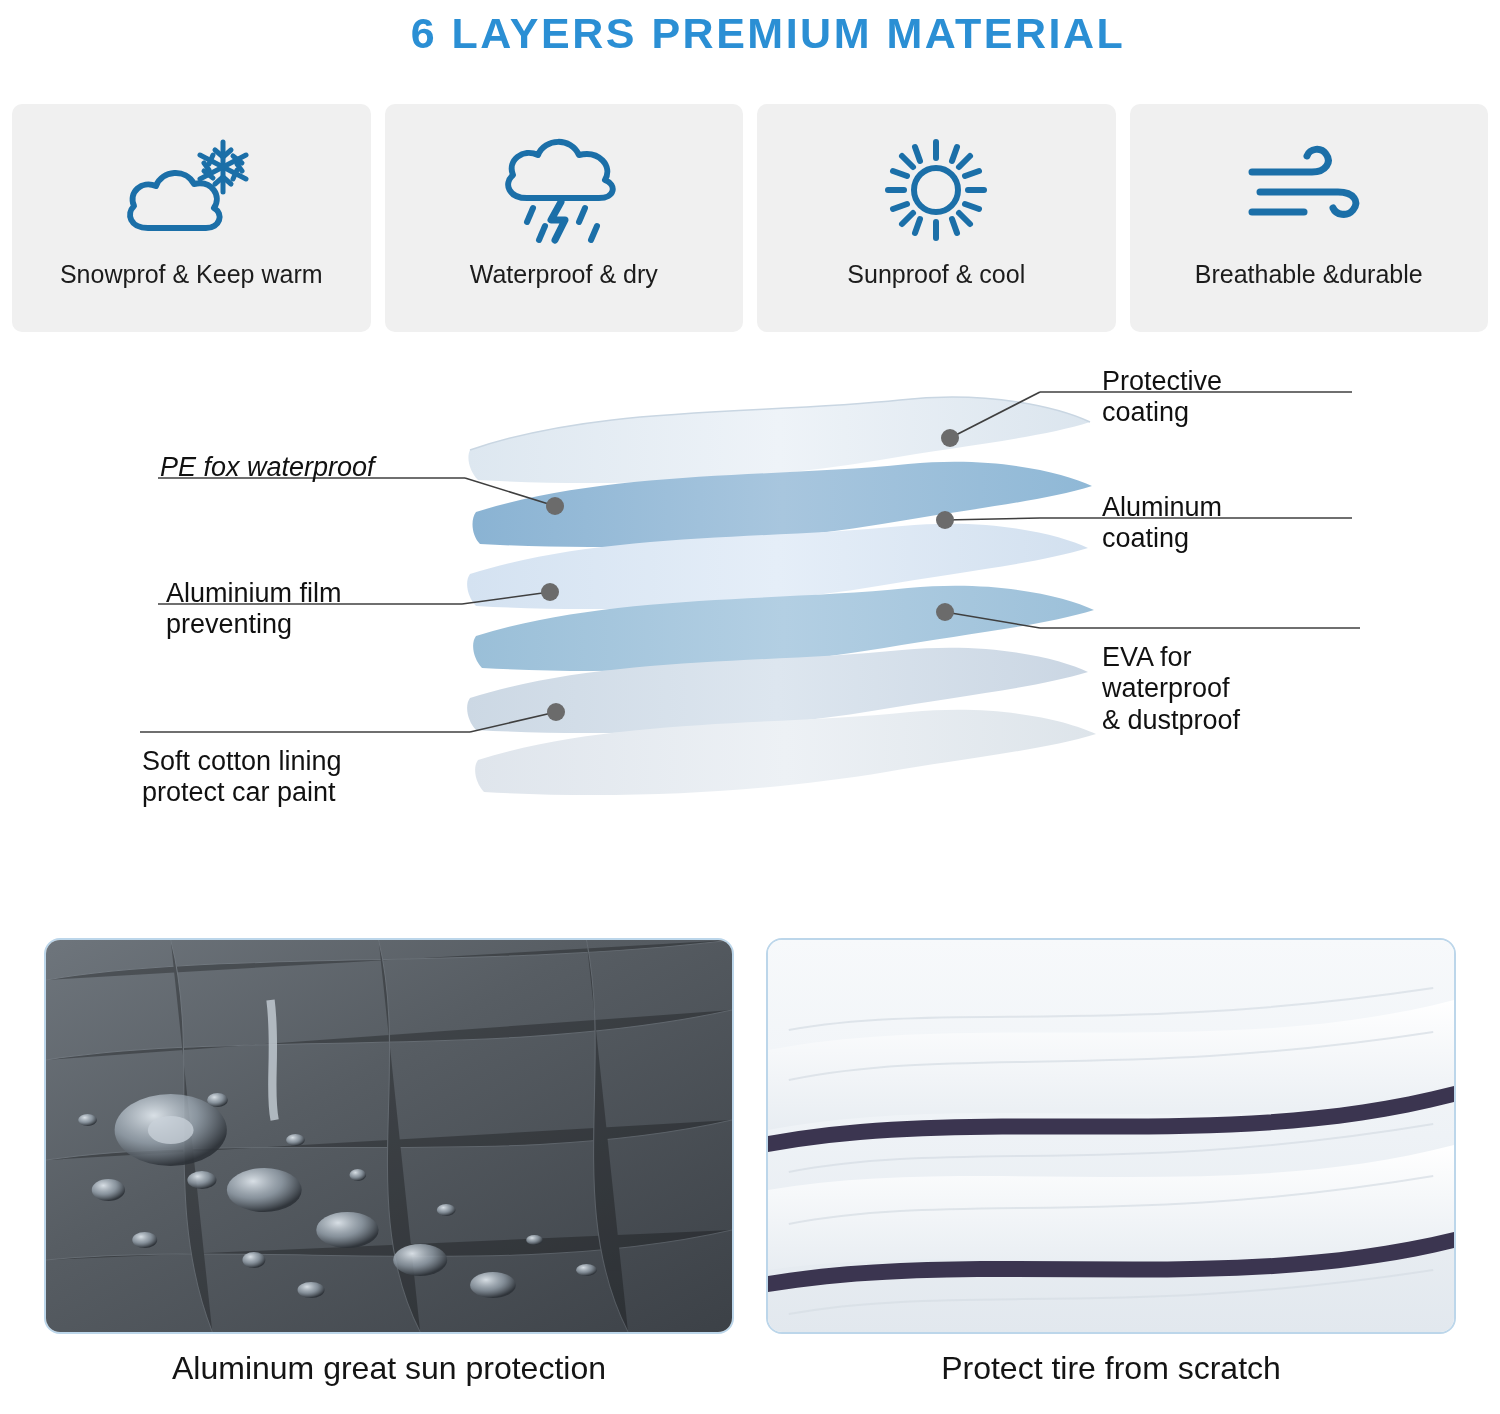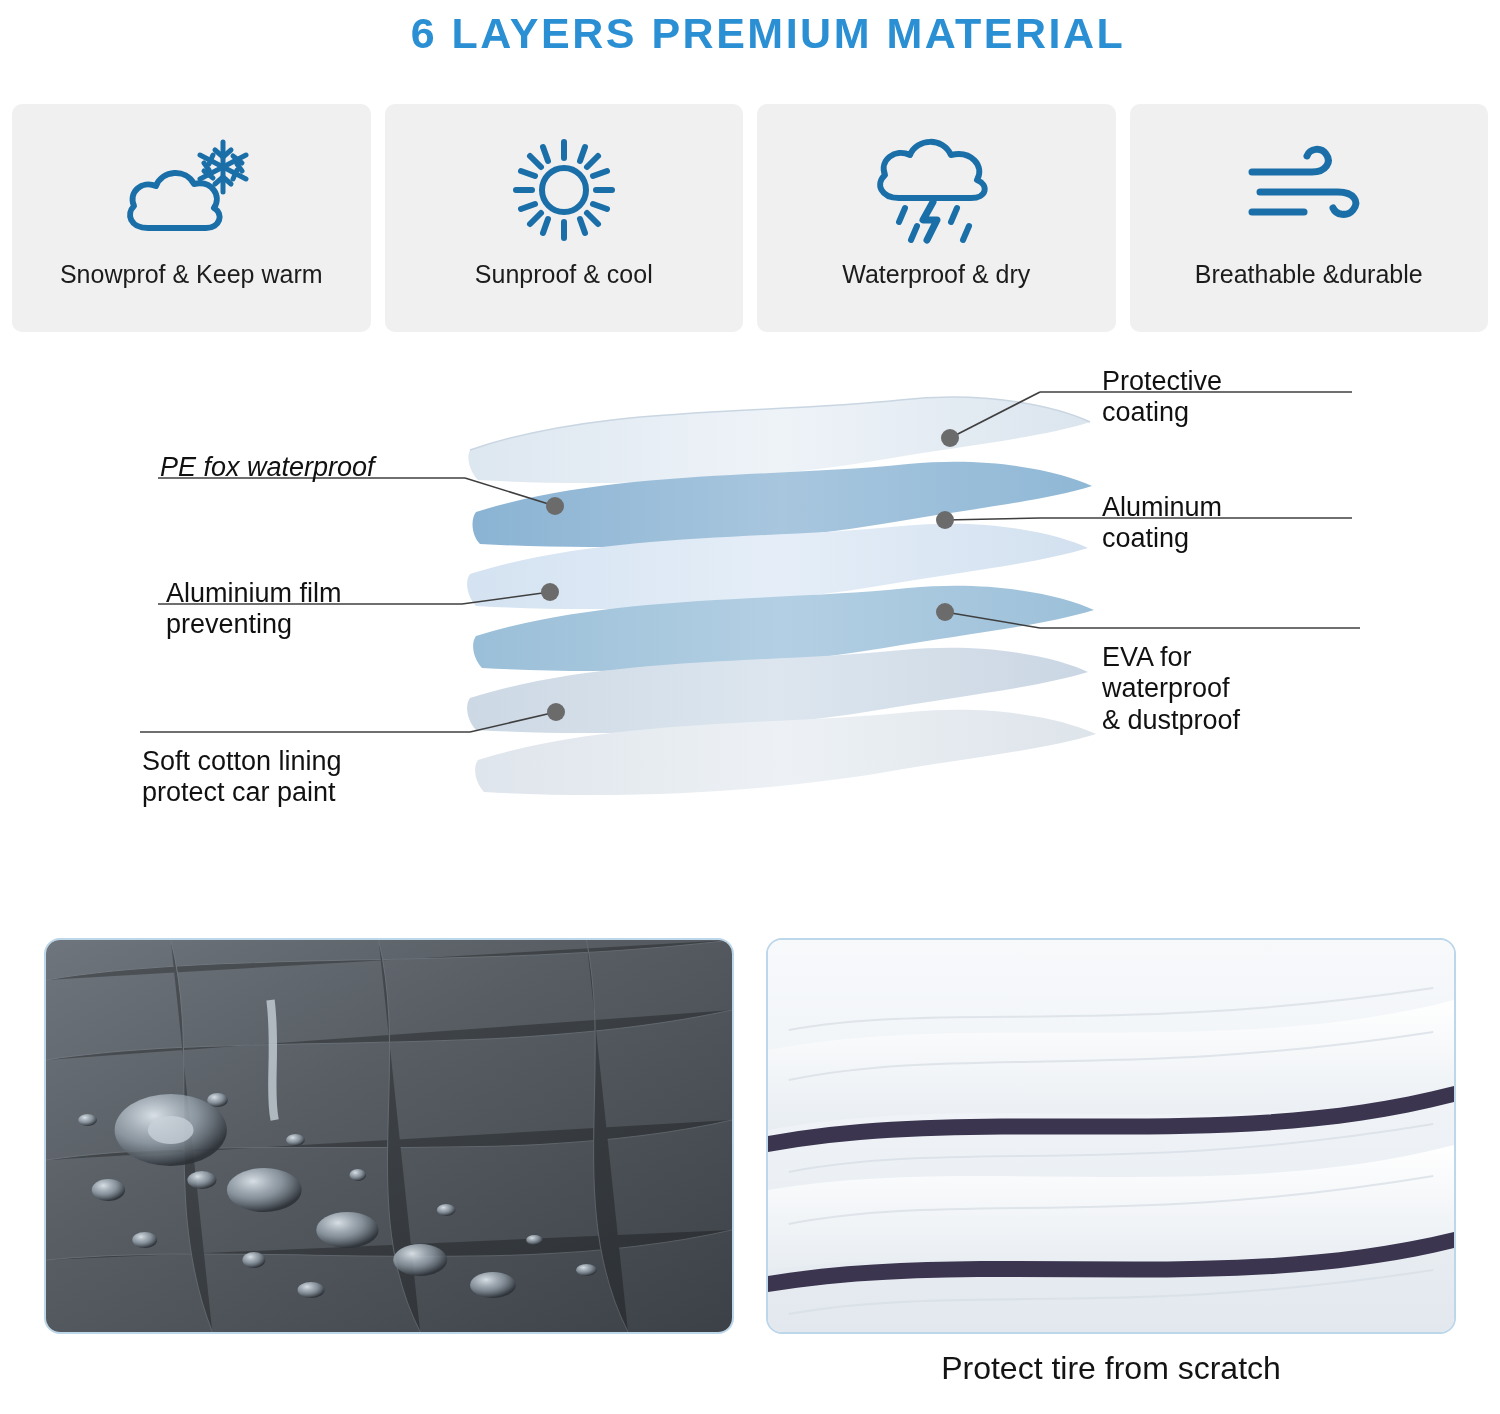--- a/index.html
+++ b/index.html
@@ -138,20 +138,36 @@
               <line x1="97" y1="25" x2="93" y2="34"></line>
             <line x1="126" y1="41" x2="121" y2="34"></line>
               <line x1="117" y1="49" x2="121" y2="40"></line>
             <line x1="88" y1="41" x2="97" y2="48"></line>
               <line x1="126" y1="33" x2="117" y2="26"></line>
           </g>
         </g>
       </svg>
     </div>
     <div class="feature-label">Snowprof &amp; Keep warm</div>
+  </div>
+
+  <div class="feature-card">
+    <div class="feature-icon">
+      <svg width="150" height="120" viewBox="0 0 150 120">
+        <g fill="none" stroke="#1b6fa8" stroke-width="6" stroke-linecap="round" stroke-linejoin="round">
+          <path d="M38 68 C20 68 14 54 24 45 C18 30 34 18 49 25 C56 8 82 7 90 25 C110 20 124 36 116 50 C128 55 126 68 110 68 Z"></path>
+          <path d="M72 72 L62 90 L76 90 L66 110" stroke-width="7"></path>
+          <line x1="44" y1="78" x2="38" y2="92"></line>
+          <line x1="56" y1="96" x2="50" y2="110"></line>
+          <line x1="96" y1="78" x2="90" y2="92"></line>
+          <line x1="108" y1="96" x2="102" y2="110"></line>
+        </g>
+      </svg>
+    </div>
+    <div class="feature-label">Waterproof &amp; dry</div>
   </div>
 
   <div class="feature-card">
     <div class="feature-icon">
       <svg width="130" height="120" viewBox="0 0 130 120">
         <g fill="none" stroke="#1b6fa8" stroke-width="6" stroke-linecap="round">
           <circle cx="65" cy="60" r="22"></circle>
           <line x1="65" y1="12" x2="65" y2="28"></line>
           <line x1="65" y1="92" x2="65" y2="108"></line>
           <line x1="17" y1="60" x2="33" y2="60"></line>
@@ -165,36 +181,20 @@
           <line x1="22" y1="41" x2="36" y2="46"></line>
           <line x1="94" y1="74" x2="108" y2="79"></line>
           <line x1="22" y1="79" x2="36" y2="74"></line>
           <line x1="94" y1="46" x2="108" y2="41"></line>
           <line x1="44" y1="103" x2="49" y2="89"></line>
           <line x1="81" y1="31" x2="86" y2="17"></line>
         </g>
       </svg>
     </div>
     <div class="feature-label">Sunproof &amp; cool</div>
-  </div>
-
-  <div class="feature-card">
-    <div class="feature-icon">
-      <svg width="150" height="120" viewBox="0 0 150 120">
-        <g fill="none" stroke="#1b6fa8" stroke-width="6" stroke-linecap="round" stroke-linejoin="round">
-          <path d="M38 68 C20 68 14 54 24 45 C18 30 34 18 49 25 C56 8 82 7 90 25 C110 20 124 36 116 50 C128 55 126 68 110 68 Z"></path>
-          <path d="M72 72 L62 90 L76 90 L66 110" stroke-width="7"></path>
-          <line x1="44" y1="78" x2="38" y2="92"></line>
-          <line x1="56" y1="96" x2="50" y2="110"></line>
-          <line x1="96" y1="78" x2="90" y2="92"></line>
-          <line x1="108" y1="96" x2="102" y2="110"></line>
-        </g>
-      </svg>
-    </div>
-    <div class="feature-label">Waterproof &amp; dry</div>
   </div>
 
   <div class="feature-card">
     <div class="feature-icon">
       <svg width="150" height="120" viewBox="0 0 150 120">
         <g fill="none" stroke="#1b6fa8" stroke-width="7" stroke-linecap="round" stroke-linejoin="round">
           <path d="M18 42 L78 42 C92 42 98 32 92 24 C87 17 76 18 73 26"></path>
           <path d="M26 62 L104 62 C120 62 126 72 119 80 C113 87 102 85 99 78"></path>
           <path d="M18 82 L70 82"></path>
         </g>
@@ -339,20 +339,21 @@
           <ellipse cx="150" cy="240" rx="14" ry="9"></ellipse>
           <ellipse cx="200" cy="320" rx="11" ry="8"></ellipse>
           <ellipse cx="40" cy="180" rx="9" ry="6"></ellipse>
           <ellipse cx="255" cy="350" rx="13" ry="8"></ellipse>
           <ellipse cx="520" cy="330" rx="10" ry="6"></ellipse>
         </g>
         <path d="M216 60 C222 110 214 150 220 180" stroke="#c6ced6" stroke-width="8" fill="none" opacity="0.8"></path>
         <ellipse cx="120" cy="190" rx="22" ry="14" fill="#c9d2da" opacity="0.75"></ellipse>
       </svg>
     </div>
+    <div class="photo-caption">Aluminum great sun protection</div>
   </div>
 
   <div class="photo-block">
     <div class="photo-frame">
       <svg width="100%" height="100%" viewBox="0 0 660 392" preserveAspectRatio="none">
         <defs>
           <linearGradient id="cotG" x1="0" y1="0" x2="0" y2="1">
             <stop offset="0%" stop-color="#f7f9fb"></stop>
             <stop offset="50%" stop-color="#eef2f6"></stop>
             <stop offset="100%" stop-color="#e2e8ee"></stop>

